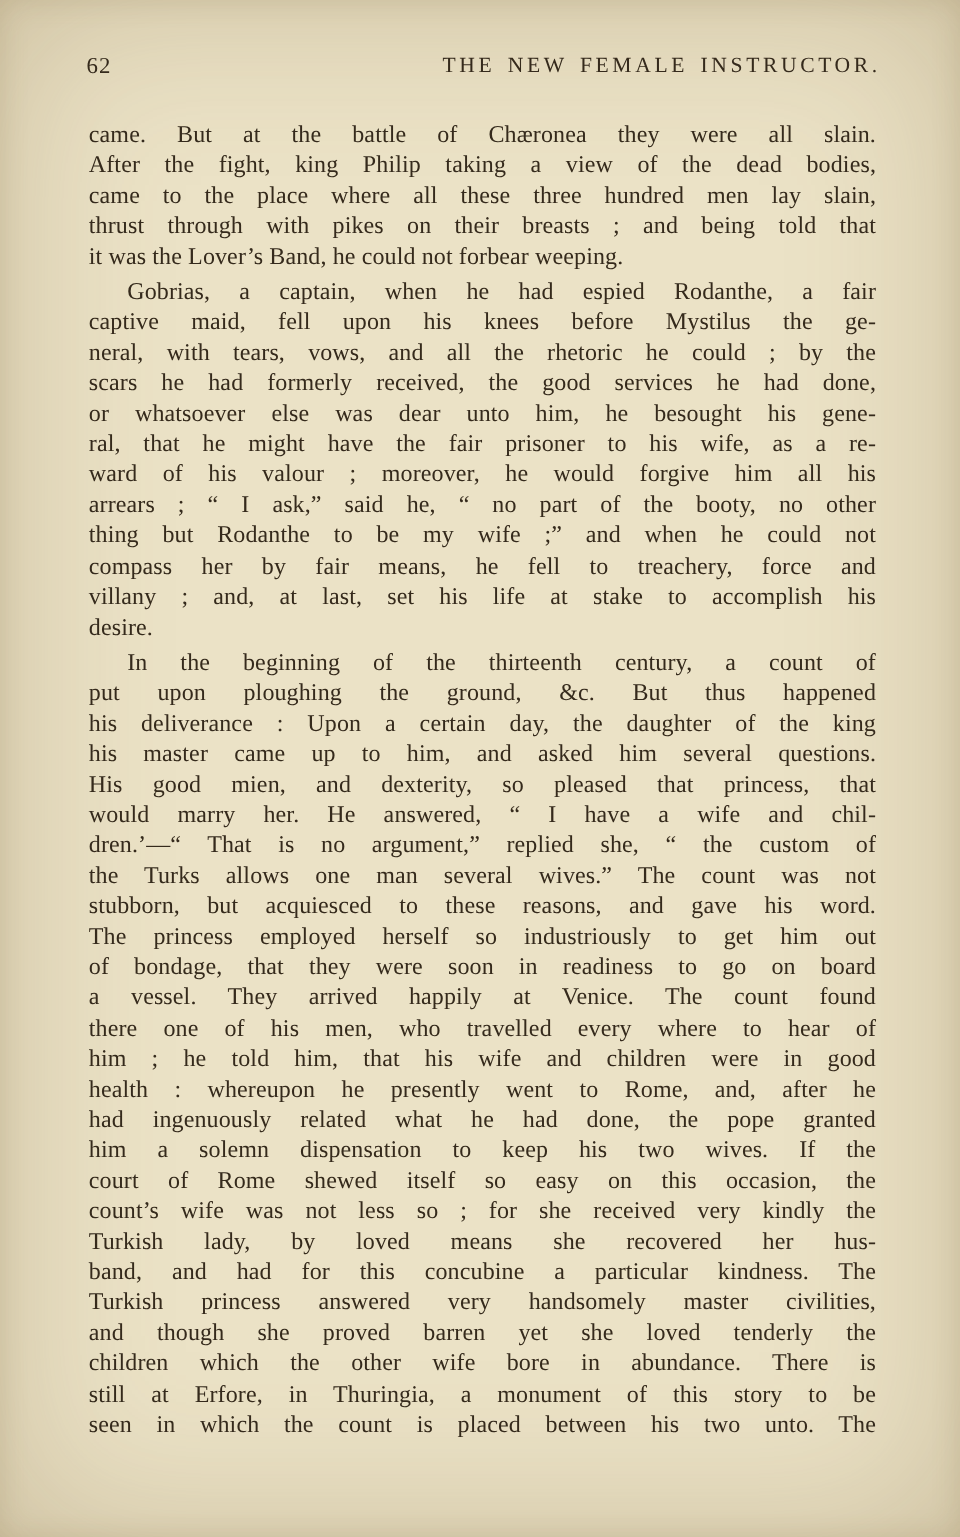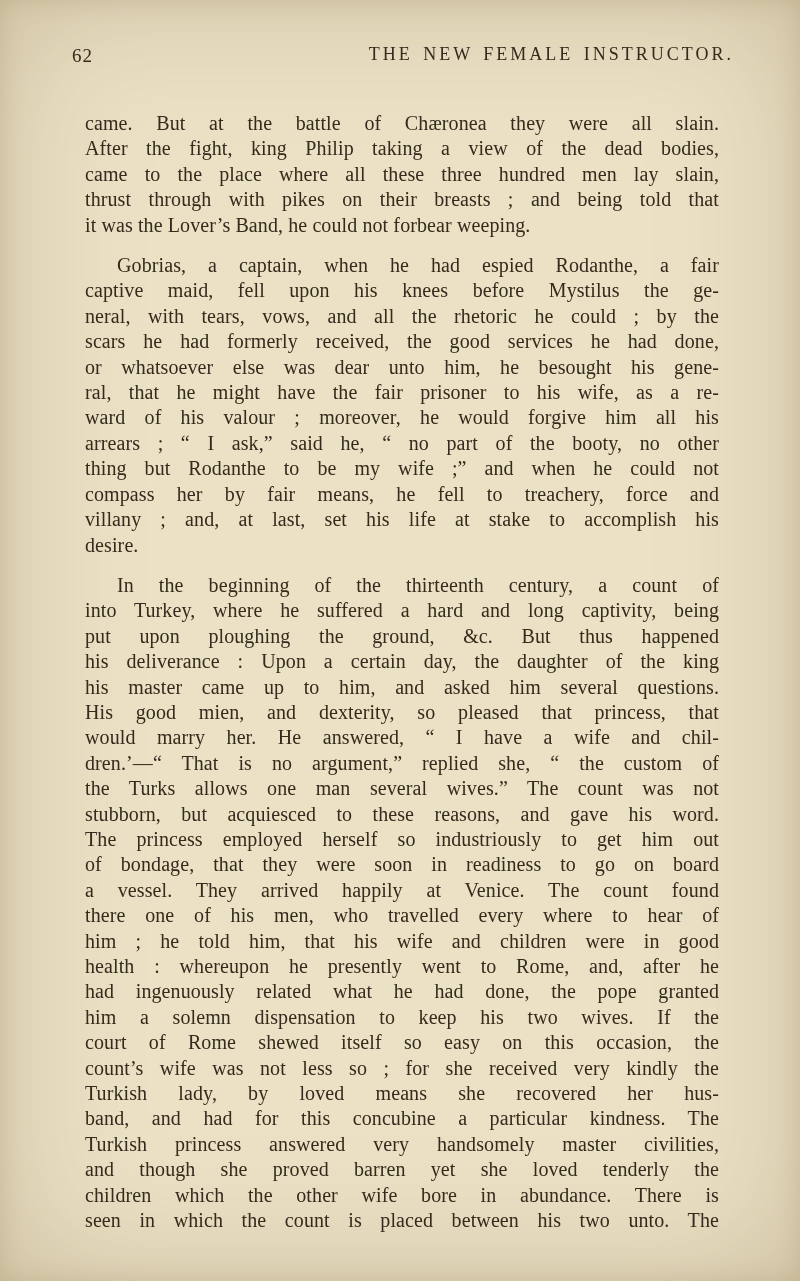--- a/index.html
+++ b/index.html
@@ -51,21 +51,21 @@
   .text-block {
     position: absolute;
     top: 96px;
     left: 70px;
     right: 66px;
     font-size: 20px;
     line-height: 25.4px;
     letter-spacing: 0.1px;
   }
   .para {
-    margin: 15px;
+    margin: 4px;
   }
   .line {
     text-align: justify;
     text-align-last: justify;
     -moz-text-align-last: justify;
   }
   .line.no-stretch {
     text-align-last: left;
     -moz-text-align-last: left;
   }
@@ -100,21 +100,20 @@
         <div class="line">ral, that he might have the fair prisoner to his wife, as a re-</div>
         <div class="line">ward of his valour ; moreover, he would forgive him all his</div>
         <div class="line">arrears ; “ I ask,” said he, “ no part of the booty, no other</div>
         <div class="line">thing but Rodanthe to be my wife ;” and when he could not</div>
         <div class="line">compass her by fair means, he fell to treachery, force and</div>
         <div class="line">villany ; and, at last, set his life at stake to accomplish his</div>
         <div class="line no-stretch">desire.</div>
       </div>
       <div class="para indent">
         <div class="line">In the beginning of the thirteenth century, a count of</div>
-        <div class="line">into Turkey, where he suffered a hard and long captivity, being</div>
         <div class="line">put upon ploughing the ground, &amp;c. But thus happened</div>
         <div class="line">his deliverance : Upon a certain day, the daughter of the king</div>
         <div class="line">his master came up to him, and asked him several questions.</div>
         <div class="line">His good mien, and dexterity, so pleased that princess, that</div>
         <div class="line">would marry her. He answered, “ I have a wife and chil-</div>
         <div class="line">dren.’—“ That is no argument,” replied she, “ the custom of</div>
         <div class="line">the Turks allows one man several wives.” The count was not</div>
         <div class="line">stubborn, but acquiesced to these reasons, and gave his word.</div>
         <div class="line">The princess employed herself so industriously to get him out</div>
         <div class="line">of bondage, that they were soon in readiness to go on board</div>
@@ -124,16 +123,17 @@
         <div class="line">health : whereupon he presently went to Rome, and, after he</div>
         <div class="line">had ingenuously related what he had done, the pope granted</div>
         <div class="line">him a solemn dispensation to keep his two wives. If the</div>
         <div class="line">court of Rome shewed itself so easy on this occasion, the</div>
         <div class="line">count’s wife was not less so ; for she received very kindly the</div>
         <div class="line">Turkish lady, by loved means she recovered her hus-</div>
         <div class="line">band, and had for this concubine a particular kindness. The</div>
         <div class="line">Turkish princess answered very handsomely master civilities,</div>
         <div class="line">and though she proved barren yet she loved tenderly the</div>
         <div class="line">children which the other wife bore in abundance. There is</div>
+        <div class="line">still at Erfore, in Thuringia, a monument of this story to be</div>
         <div class="line">seen in which the count is placed between his two unto. The</div>
       </div>
     </main>
 </div>
 
 </body></html>

